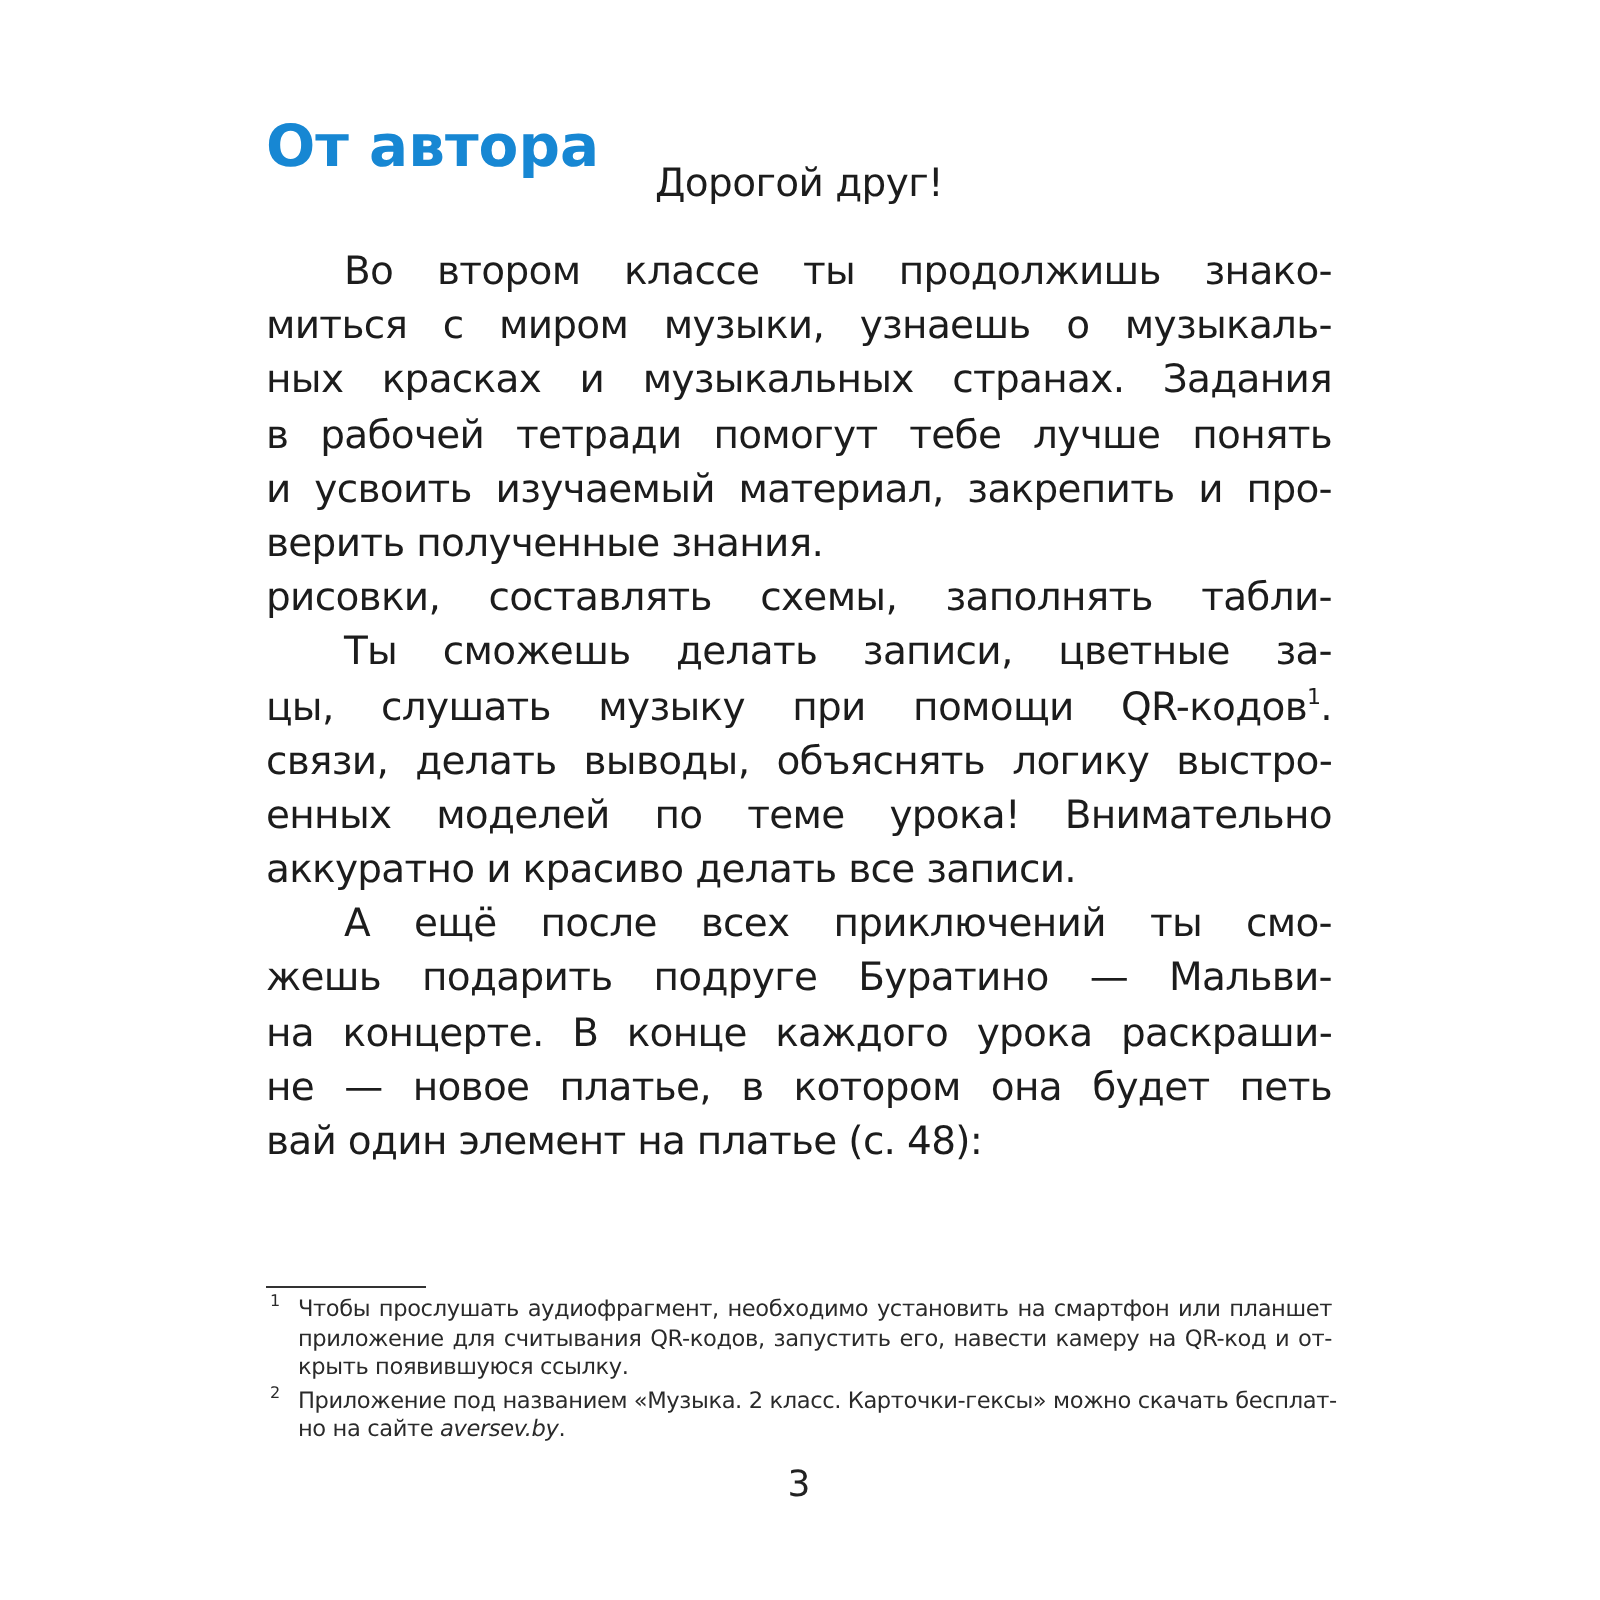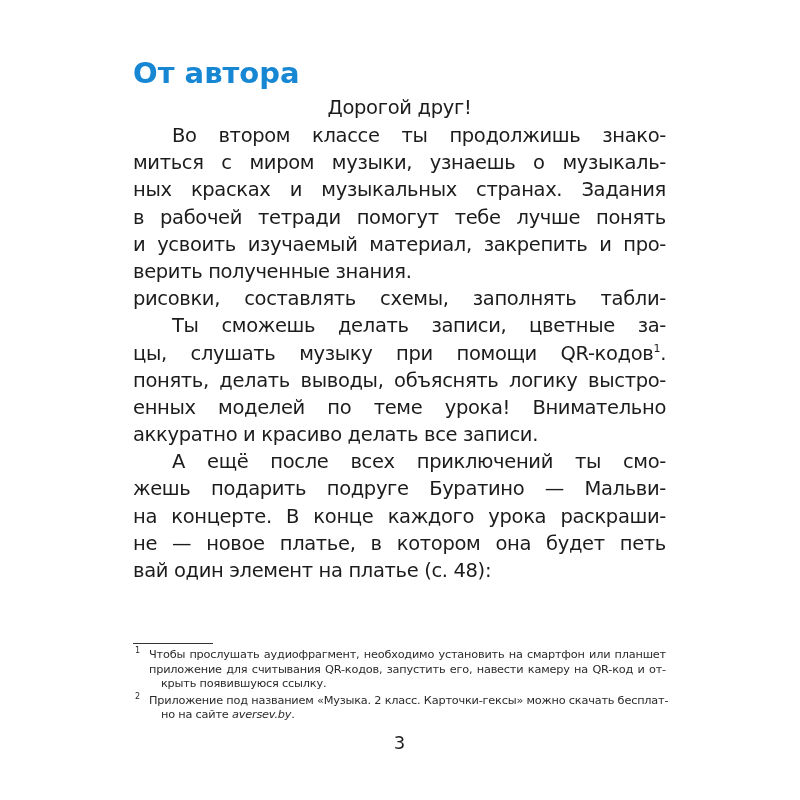--- a/index.html
+++ b/index.html
@@ -2,34 +2,34 @@
 <html><head>
 <meta charset="utf-8">
 <style>
   html, body { margin: 0; padding: 0; background: #ffffff; }
   body { width: 800px; height: 800px; position: relative; overflow: hidden;
          font-family: "DejaVu Sans", sans-serif; color: #1c1c1c; }
   .page { position: absolute; left: 133px; top: 0; width: 533px; }
   .title { position: absolute; left: 0; top: 56px; width: 533px; text-align: left;
            font-family: "DejaVu Sans", sans-serif; font-weight: bold; font-size: 29px;
            color: #1787d3; letter-spacing: 0px; }
-  .greeting { position: absolute; left: 0; top: 96px; width: 533px; text-align: center;
+  .greeting { position: absolute; left: 0; top: 80px; width: 533px; text-align: center;
               font-size: 19.5px; letter-spacing: -0.3px; }
   .body-text { position: absolute; left: 0; top: 122px; width: 533px; }
   .line { height: 27.2px; line-height: 27.2px; font-size: 19.5px; white-space: nowrap;
           text-align: justify; text-align-last: justify; letter-spacing: -0.35px; }
   .line.last { text-align-last: left; }
   .line.indent { padding-left: 39px; }
   sup { font-size: 11px; line-height: 0; vertical-align: 8px; }
   .rule { position: absolute; left: 0; top: 643px; width: 80px; height: 1px; background: #333; }
   .footnotes { position: absolute; left: 0; top: 648px; width: 533px; font-size: 11.3px; color: #2a2a2a; }
   .fn { position: relative; padding-left: 16px; }
   .fn-line { height: 14.6px; line-height: 14.6px; white-space: nowrap; text-align: justify;
              text-align-last: justify; letter-spacing: -0.2px; }
-  .fn-line.last { text-align-last: left; margin-left: 12px; }
+  .fn-line.last { text-align-last: left; }
   .fn-mark { position: absolute; left: 2px; top: -2px; font-size: 8px; }
   .fn-gap { height: 2px; }
   .italic { font-style: italic; }
   .page-number { position: absolute; left: 0; top: 732px; width: 533px; text-align: center;
                  font-size: 18px; color: #222; }
 </style>
 </head>
 <body>
 
 <div class="page">
@@ -41,21 +41,21 @@
     <div class="line indent">Во втором классе ты продолжишь знако-</div>
     <div class="line">миться с миром музыки, узнаешь о музыкаль-</div>
     <div class="line">ных красках и музыкальных странах. Задания</div>
     <div class="line">в рабочей тетради помогут тебе лучше понять</div>
     <div class="line">и усвоить изучаемый материал, закрепить и про-</div>
     <div class="line last">верить полученные знания.</div>
 
     <div class="line">рисовки, составлять схемы, заполнять табли-</div>
     <div class="line indent">Ты сможешь делать записи, цветные за-</div>
     <div class="line"><span>цы, слушать музыку при помощи QR-кодов</span><sup>1</sup><span>.</span></div>
-    <div class="line">понять, делать выводы, объяснять логику выстро-</div>
+    <div class="line">связи, делать выводы, объяснять логику выстро-</div>
     <div class="line">енных моделей по теме урока! Внимательно</div>
     <div class="line last">аккуратно и красиво делать все записи.</div>
 
     <div class="line indent">А ещё после всех приключений ты смо-</div>
     <div class="line">жешь подарить подруге Буратино — Мальви-</div>
     <div class="line">на концерте. В конце каждого урока раскраши-</div>
     <div class="line">не — новое платье, в котором она будет петь</div>
     <div class="line last">вай один элемент на платье (с. 48):</div>
   </div>
 

